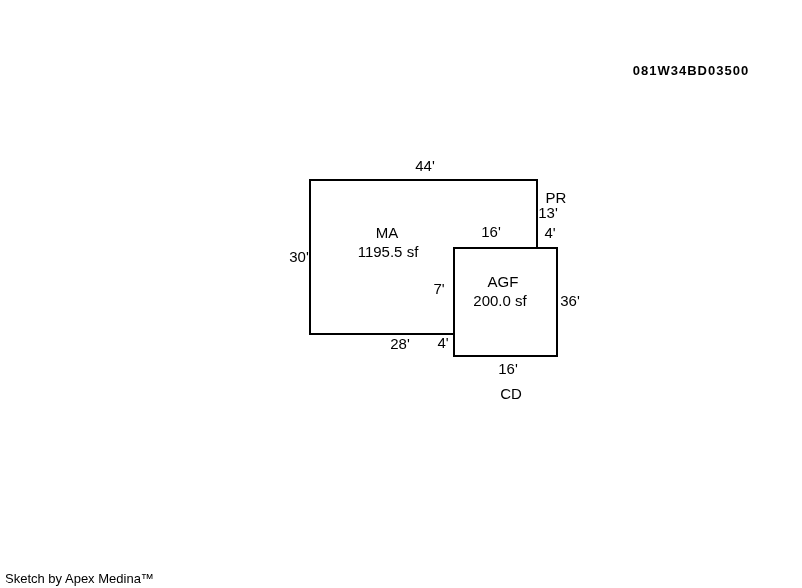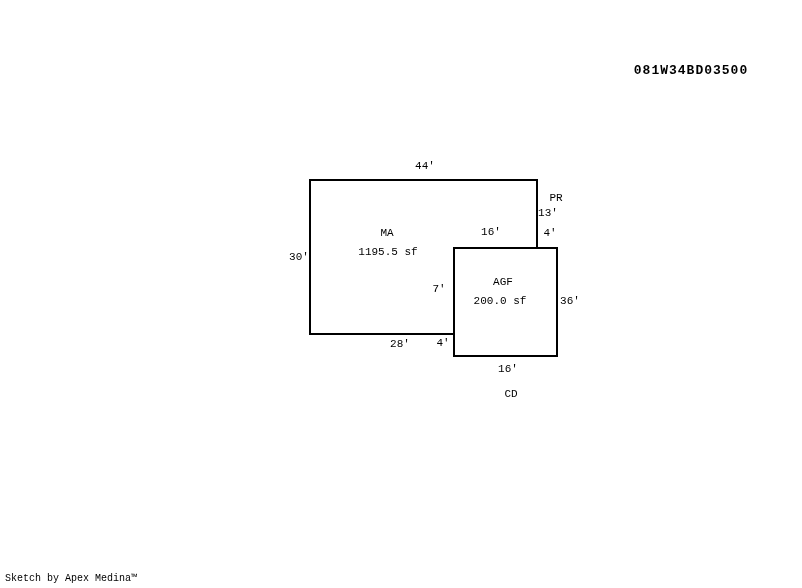--- a/index.html
+++ b/index.html
@@ -6,62 +6,62 @@
     margin: 0;
     padding: 0;
     background: #ffffff;
   }
   .stage {
     position: relative;
     width: 802px;
     height: 588px;
     background: #ffffff;
     overflow: hidden;
-    font-family: Liberation Mono, monospace;
+    font-family: Liberation Sans, sans-serif;
     color: #000000;
     border-radius: 22px;
   }
   .sketch-svg {
     position: absolute;
     left: 0;
     top: 0;
     width: 802px;
     height: 588px;
   }
   .sketch-svg path,
   .sketch-svg rect {
     fill: none;
     stroke: #000000;
     stroke-width: 2;
   }
   .lbl {
     position: absolute;
     transform: translate(-50%, -50%);
-    font-size: 11px;
+    font-size: 15px;
     line-height: 12px;
     white-space: nowrap;
     color: #000000;
   }
   .parcel-block {
     position: absolute;
     left: 609px;
     top: 61px;
     width: 164px;
     text-align: center;
     font-size: 13px;
     font-weight: bold;
     letter-spacing: 1px;
     line-height: 20px;
     color: #000000;
   }
   .footer-credit {
     position: absolute;
     left: 5px;
     top: 573px;
-    font-size: 10px;
+    font-size: 13px;
     line-height: 12px;
     color: #000000;
   }
 </style>
 </head>
 <body>
 
 <div class="stage">
 
   <div class="parcel-block">

